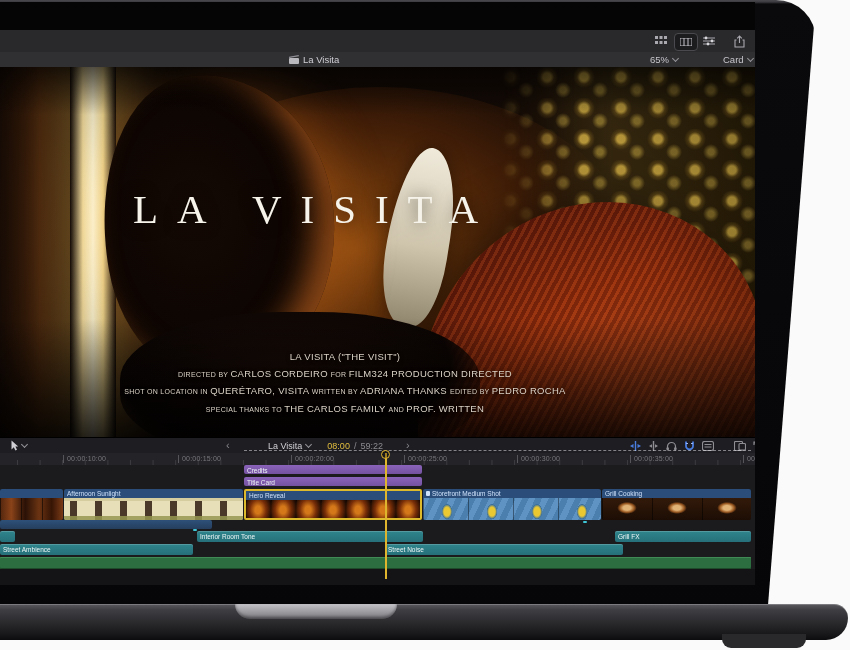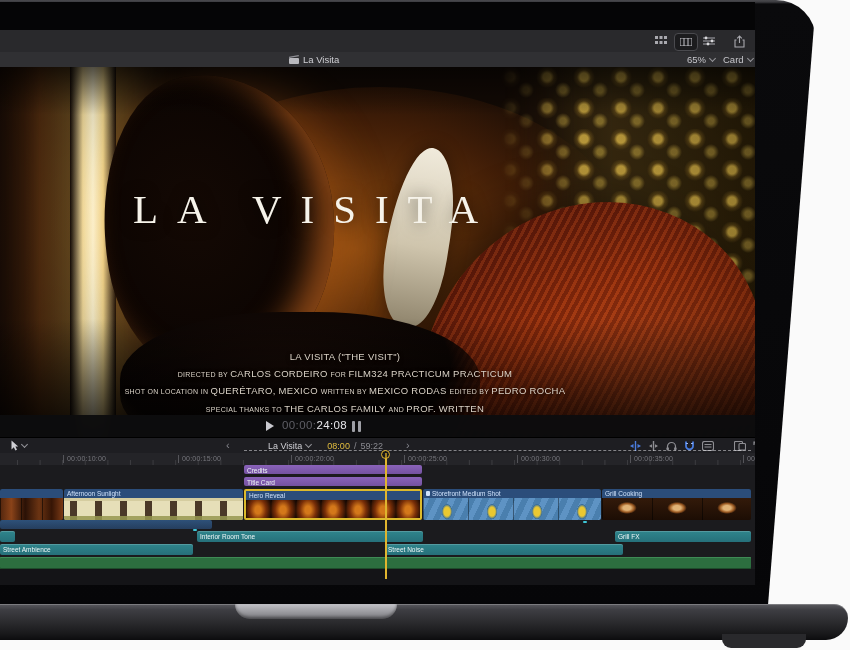--- a/index.html
+++ b/index.html
@@ -193,21 +193,21 @@
   </div>
 
   <div class="abs" id="viewer-bar">
     <div class="abs" id="vb-project">
       <svg width="10" height="9" viewBox="0 0 10 9">
         <rect x="0" y="3" width="10" height="6" rx="1" fill="#b9b9be"></rect>
         <path d="M0 3 L10 1.2 L9.6 0 L-0.4 1.8 Z" fill="#8f8f95"></path>
       </svg>
       <span>La Visita</span>
     </div>
-    <div class="abs dd" style="left:687px;top:0;height:15px">
+    <div class="abs dd" style="left:650px;top:0;height:15px">
       <span>65%</span>
       <span class="caret"></span>
     </div>
     <div class="abs dd" style="left:723px;top:0;height:15px">
       <span>Card</span>
       <span class="caret"></span>
     </div>
   </div>
 
   <div class="abs" id="viewer">
@@ -216,34 +216,26 @@
     <div class="abs v-leftdark"></div>
     <div class="abs v-curtain"></div>
     <div class="abs v-sweater"></div>
     <div class="abs v-collar"></div>
     <div class="abs v-face"></div>
     <div class="abs v-bust"></div>
     <div class="abs v-vignette"></div>
     <div class="abs" id="film-title">LA VISITA</div>
     <div class="abs" id="credits">
         <div><span class="cr-lg">LA VISITA ("THE VISIT")</span></div>
-        <div><span class="cr-sm">DIRECTED BY </span><span class="cr-lg">CARLOS CORDEIRO </span><span class="cr-sm">FOR </span><span class="cr-lg">FILM324 PRACTICUM PRACTICUM</span></div>
-        <div><span class="cr-sm">SHOT ON LOCATION IN </span><span class="cr-lg">QUERÉTARO, MEXICO </span><span class="cr-sm">WRITTEN BY </span><span class="cr-lg">MEXICO RODAS </span><span class="cr-sm">EDITED BY </span><span class="cr-lg">PEDRO ROCHA</span></div>
+        <div><span class="cr-sm">DIRECTED BY </span><span class="cr-lg">CARLOS CORDEIRO </span><span class="cr-sm">FOR </span><span class="cr-lg">FILM324 PRODUCTION DIRECTED</span></div>
+        <div><span class="cr-sm">SHOT ON LOCATION IN </span><span class="cr-lg">QUERÉTARO, VISITA </span><span class="cr-sm">WRITTEN BY </span><span class="cr-lg">ADRIANA THANKS </span><span class="cr-sm">EDITED BY </span><span class="cr-lg">PEDRO ROCHA</span></div>
         <div><span class="cr-sm">SPECIAL THANKS TO </span><span class="cr-lg">THE CARLOS FAMILY </span><span class="cr-sm">AND </span><span class="cr-lg">PROF. WRITTEN</span></div>
       </div>
   </div>
 
-  <div class="abs" id="transport">
-    <div class="abs" id="play-btn"></div>
-    <div class="abs" id="tc">
-      <span class="dim">00:00:</span><span class="bright">24:08</span>
-    </div>
-    <div class="meter" style="left:352px"></div>
-    <div class="meter" style="left:358px"></div>
-  </div>
 
   <div class="abs" id="tl-toolbar">
     <div class="abs" style="left:10px;top:2px;display:flex;align-items:center;gap:3px">
       <svg width="9" height="11" viewBox="0 0 9 11">
         <path d="M1.5 0.5 L1.5 9.5 L3.8 7.2 L5.4 10.5 L7 9.7 L5.4 6.6 L8.2 6.4 Z" fill="#cfcfd4"></path>
       </svg>
       <span class="caret"></span>
     </div>
     <span class="tl-chev" style="left:226px">‹</span>
     <div id="tl-center">

